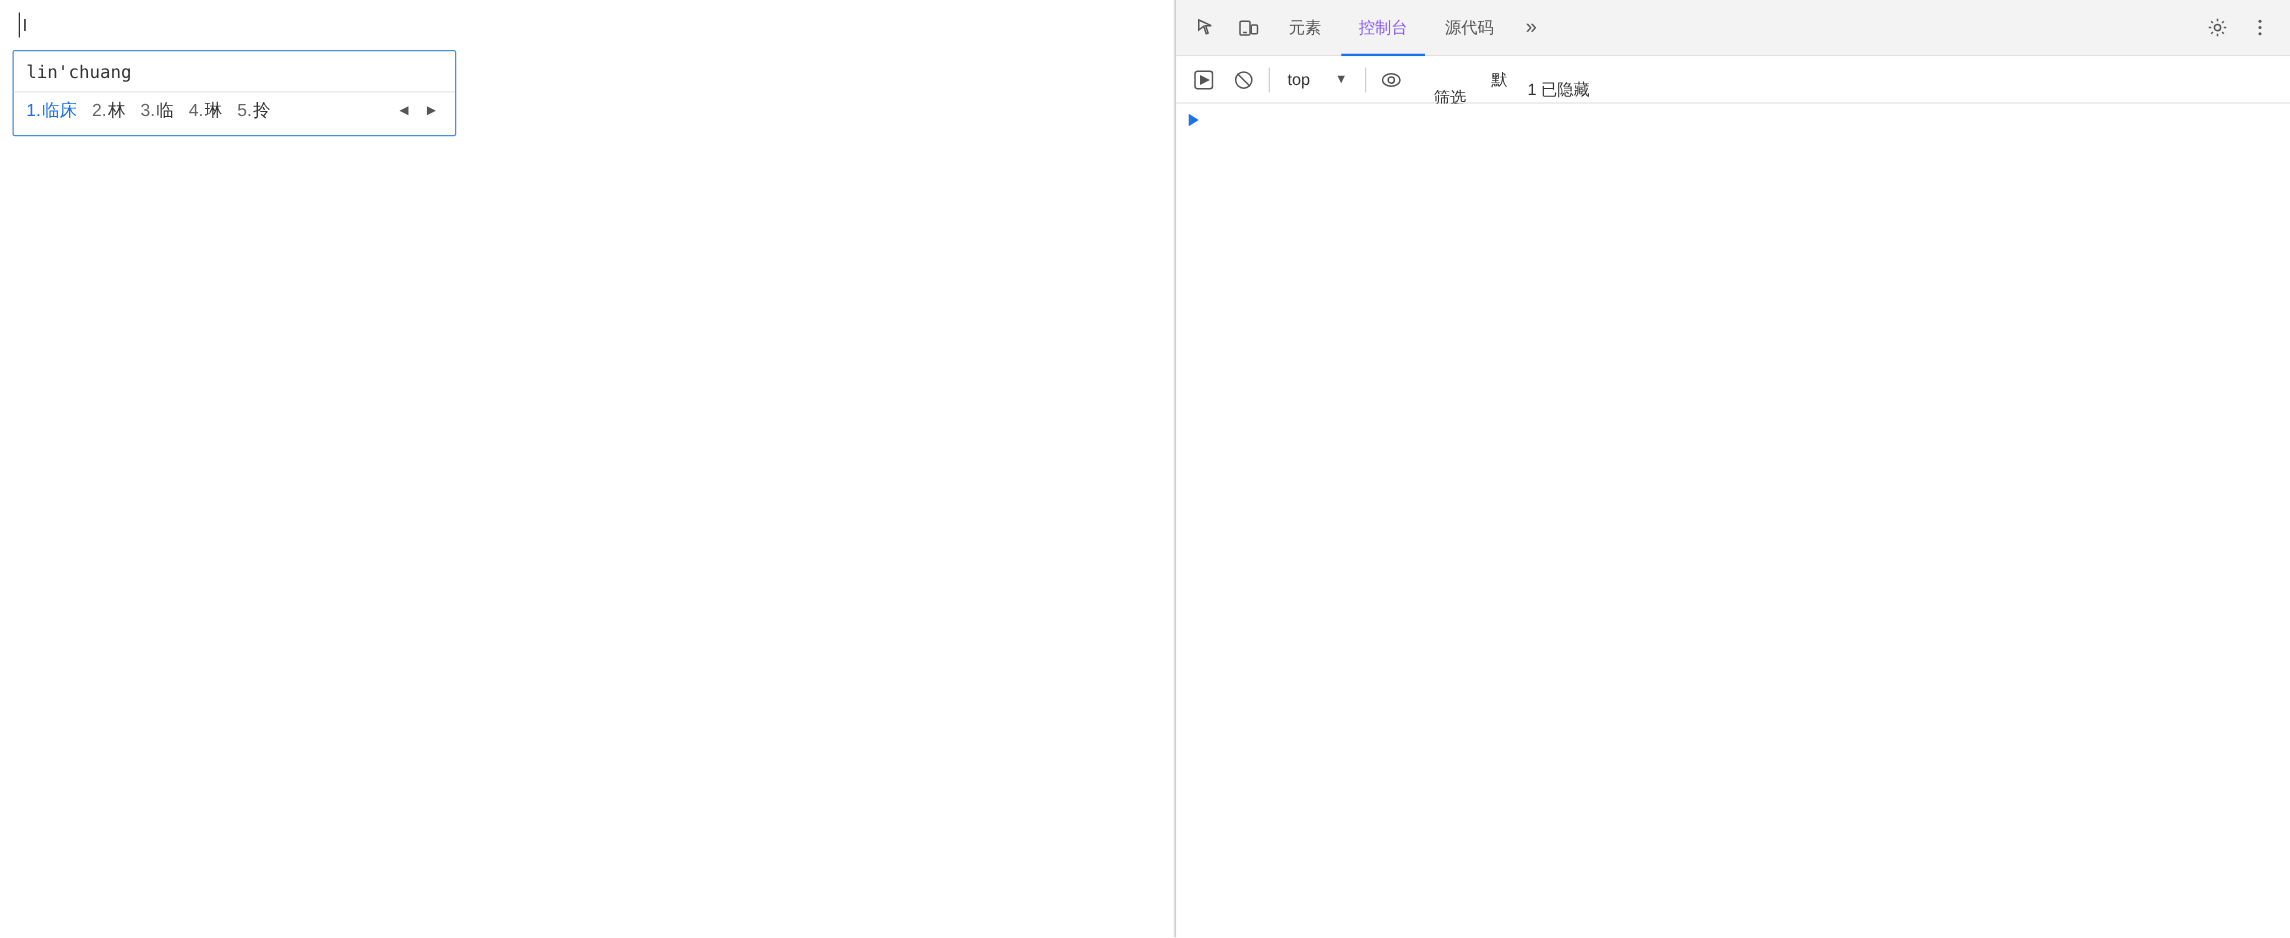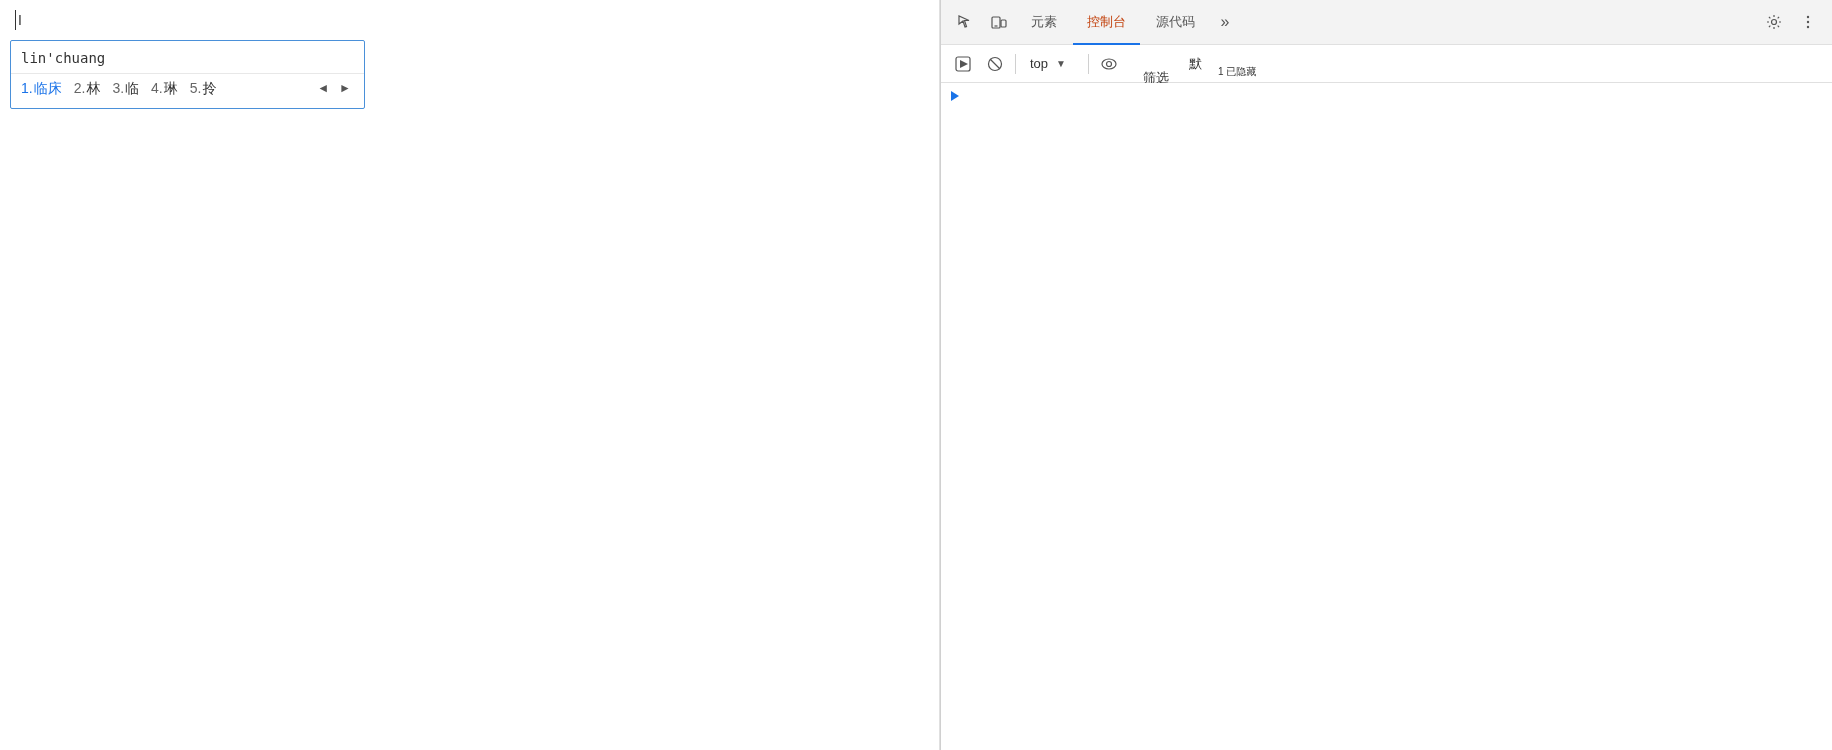--- a/index.html
+++ b/index.html
@@ -159,21 +159,21 @@
       display: flex;
       align-items: center;
       font-size: 13px;
       color: #555;
       cursor: pointer;
       border-bottom: 2px solid transparent;
       margin-bottom: -1px;
     }
 
     .devtools-tab.active {
-      color: #c2410c;
+      color: #8b5cf6;
       border-bottom: 2px solid #1a73e8;
     }
 
     .devtools-tab-overflow {
       width: 28px;
       height: 32px;
       display: flex;
       align-items: center;
       justify-content: center;
       color: #555;
@@ -215,21 +215,21 @@
     .console-divider {
       width: 1px;
       height: 20px;
       background: #d0d0d0;
       margin: 0 2px;
     }
 
     .context-selector {
       display: flex;
       align-items: center;
-      gap: 8px;
+      gap: 20px;
       padding: 2px 8px;
       border: none;
       background: none;
       cursor: pointer;
       border-radius: 3px;
       min-width: 60px;
     }
 
     .context-selector-text {
       font-size: 13px;
@@ -253,21 +253,21 @@
       margin-top: 28px;
     }
 
     .console-default {
       font-size: 13px;
       color: #333;
       padding: 3px 8px;
     }
 
     .console-hidden-count {
-      font-size: 10px;
+      font-size: 13px;
       color: #333;
       margin-left: 4px;
       margin-top: 16px;
     }
 
     
     .console-main {
       flex: 1;
       background: #fff;
       position: relative;

